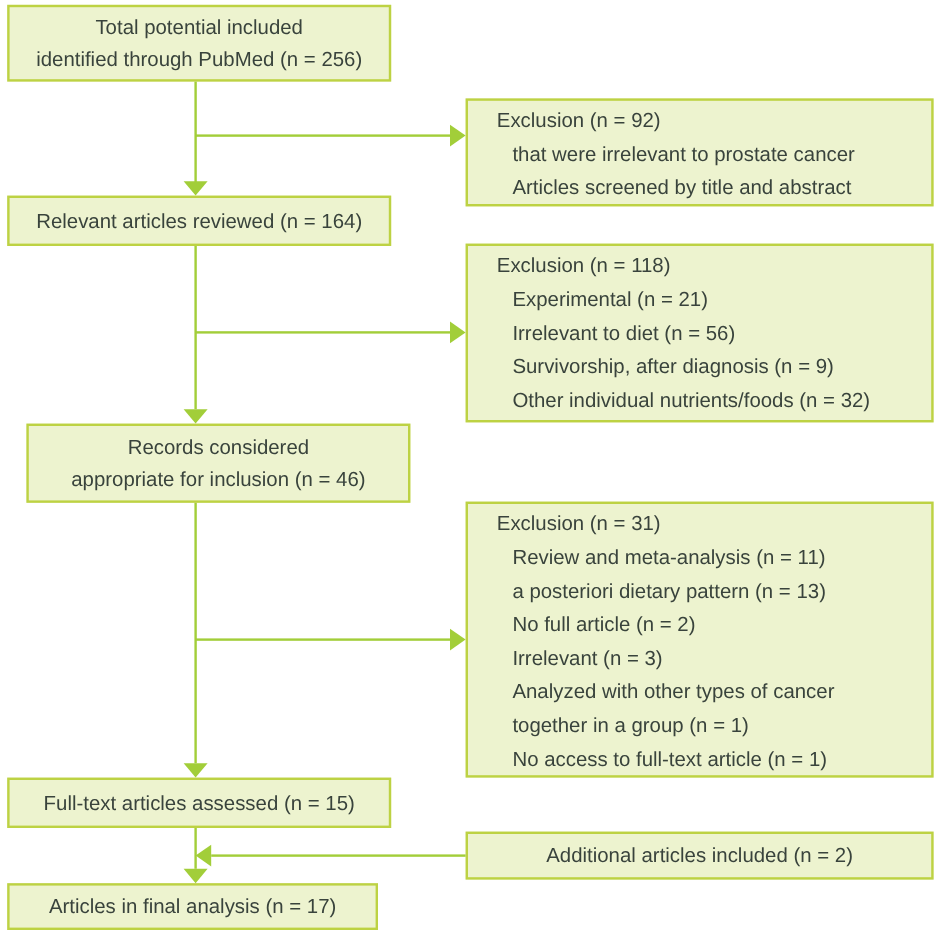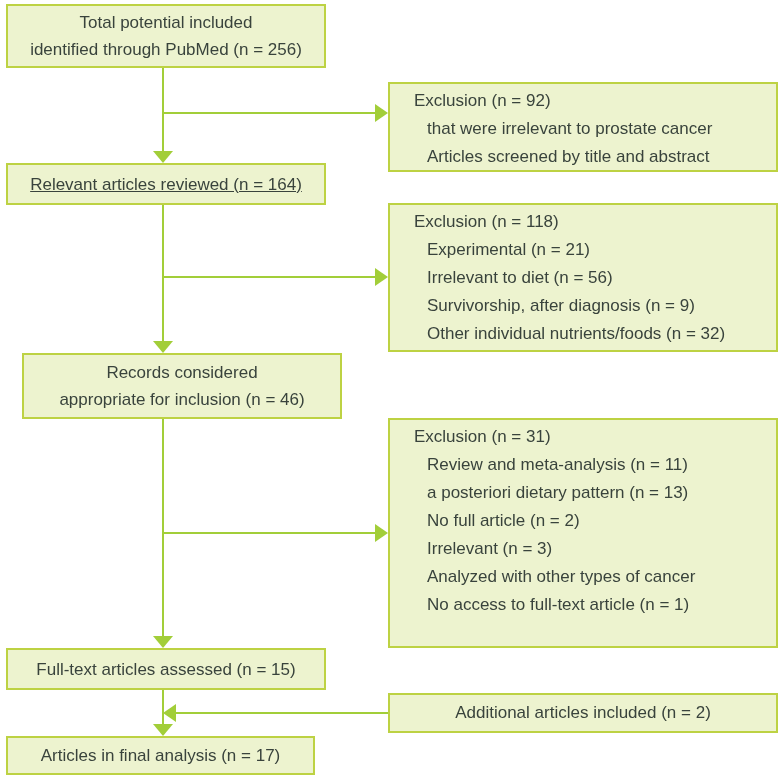--- a/index.html
+++ b/index.html
@@ -61,21 +61,21 @@
   .arr-left{
     position:absolute;width:0;height:0;
     border-top:9px solid transparent;
     border-bottom:9px solid transparent;
     border-right:13px solid var(--line);
   }
   .line-text{ white-space:nowrap; }
 
   
   #box1{left:6px;top:4px;width:320px;height:64px;}
-  #box2{left:6px;top:163px;width:320px;height:42px;text-decoration:underline;}
+  #box2{left:6px;top:163px;width:320px;height:42px;}
   #box3{left:22px;top:353px;width:320px;height:66px;}
   #box4{left:6px;top:648px;width:320px;height:42px;}
   #box5{left:6px;top:736px;width:309px;height:39px;}
 
   #exc1{left:388px;top:68px;width:390px;height:90px;margin-top:14px;}
   #exc2{left:388px;top:203px;width:390px;height:149px;}
   #exc3{left:388px;top:418px;width:390px;height:230px;}
   #addbox{left:388px;top:693px;width:390px;height:40px;}
 
   #vline1{left:162px;top:68px;width:2px;height:84px;}
@@ -139,20 +139,21 @@
     <div class="item">Other individual nutrients/foods (n = 32)</div>
   </div>
 
   <div class="box side-box" id="exc3">
     <div class="title">Exclusion (n = 31)</div>
     <div class="item">Review and meta-analysis (n = 11)</div>
     <div class="item">a posteriori dietary pattern (n = 13)</div>
     <div class="item">No full article (n = 2)</div>
     <div class="item">Irrelevant (n = 3)</div>
     <div class="item">Analyzed with other types of cancer</div>
+    <div class="item">together in a group (n = 1)</div>
     <div class="item">No access to full-text article (n = 1)</div>
   </div>
 
   <div class="box center-box" id="addbox">
     <div class="line-text">Additional articles included (n = 2)</div>
   </div>
 
   <div class="line-el" id="vline1"></div>
   <div class="line-el" id="vline2"></div>
   <div class="line-el" id="vline3"></div>

